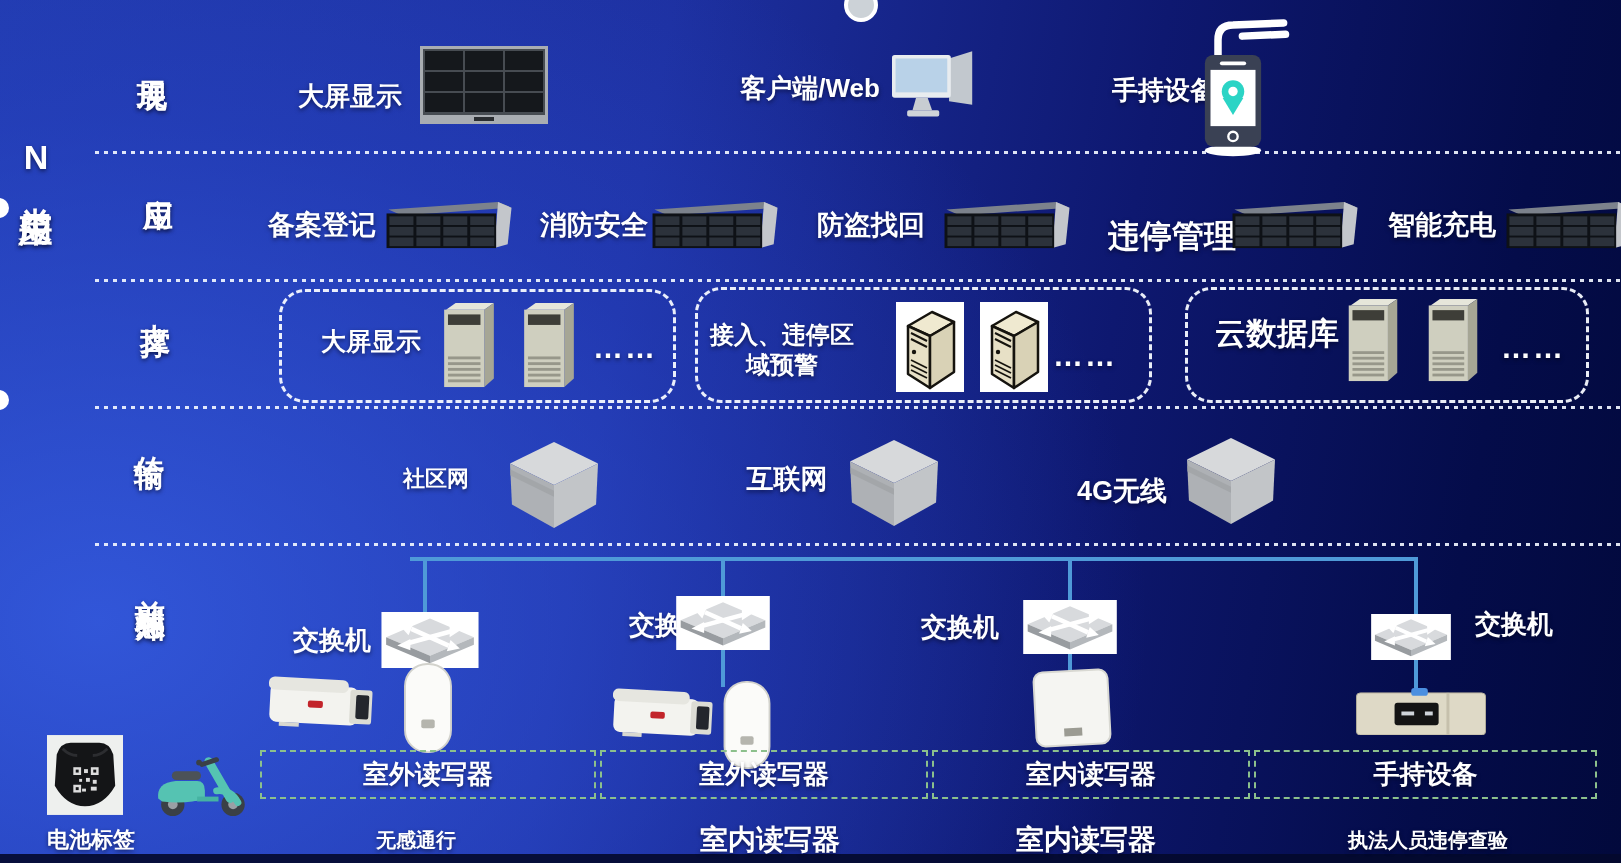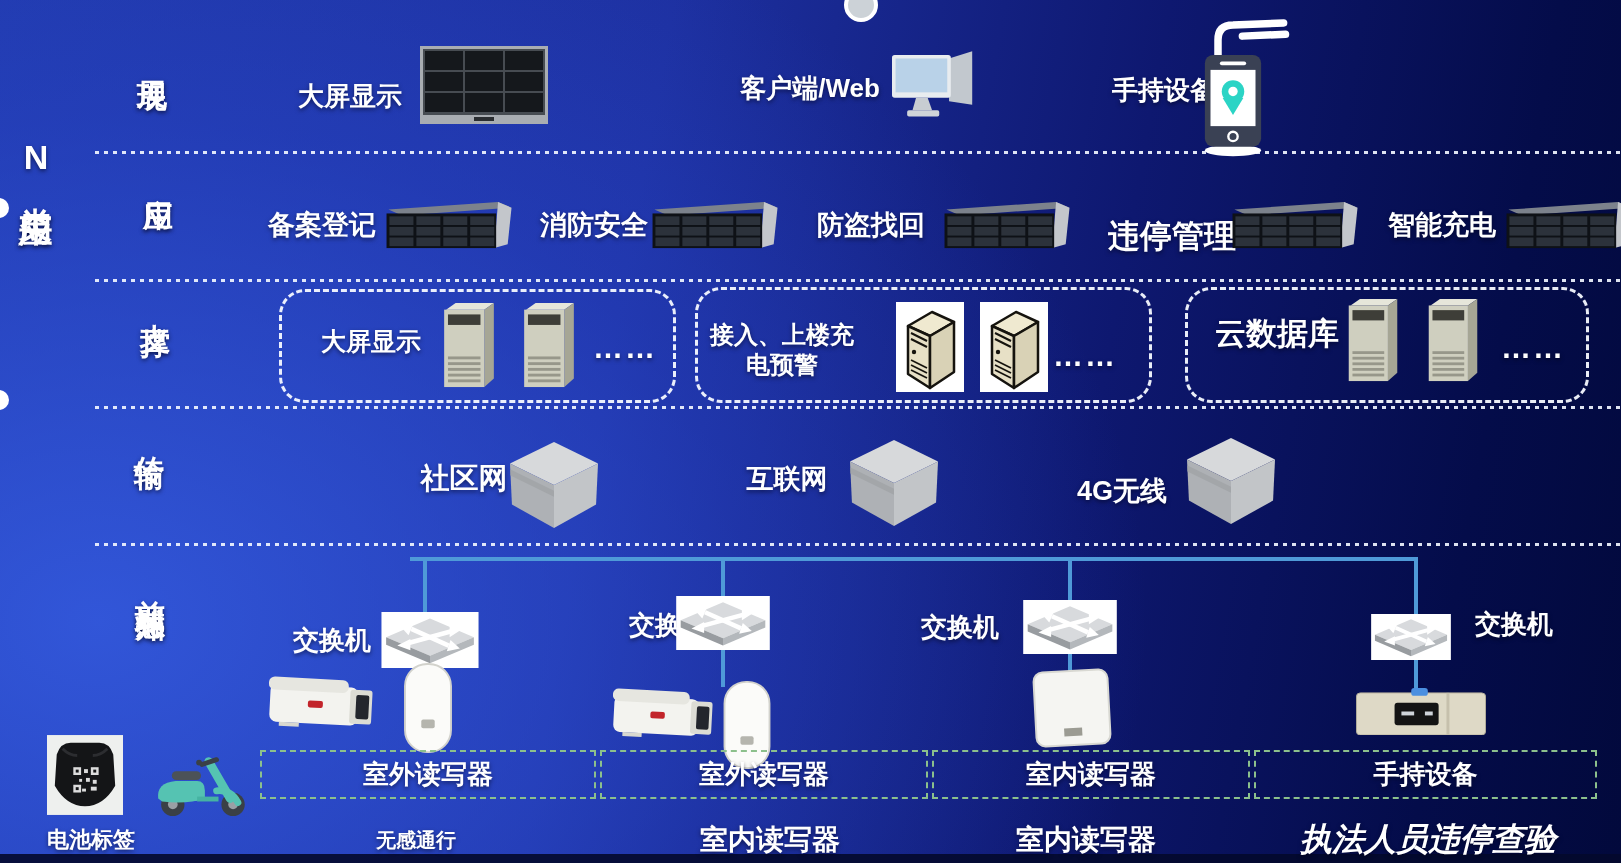--- a/index.html
+++ b/index.html
@@ -266,40 +266,40 @@
   <div class="t" style="left:371px;top:341px;font-size:25px;">大屏显示</div>
   <svg class="icon" style="left:442px;top:302px;" width="54" height="86">
       <use href="#tower"></use>
     </svg>
   <svg class="icon" style="left:522px;top:302px;" width="54" height="86">
       <use href="#tower"></use>
     </svg>
   <div class="t" style="left:625px;top:348px;font-size:30px;letter-spacing:2px;">……</div>
 
   <div class="sbox" style="left:695px;top:287px;width:451px;height:110px;"></div>
-  <div class="t" style="left:782px;top:350px;font-size:24px;line-height:30px;white-space:normal;width:152px;">接入、上楼充电预警</div>
+  <div class="t" style="left:782px;top:350px;font-size:24px;line-height:30px;white-space:normal;width:152px;">接入、违停区域预警</div>
   <svg class="icon" style="left:896px;top:302px;" width="68" height="90">
       <use href="#pc"></use>
     </svg>
   <svg class="icon" style="left:980px;top:302px;" width="68" height="90">
       <use href="#pc"></use>
     </svg>
   <div class="t" style="left:1085px;top:356px;font-size:30px;letter-spacing:2px;">……</div>
 
   <div class="sbox" style="left:1185px;top:287px;width:398px;height:110px;"></div>
   <div class="t" style="left:1277px;top:334px;font-size:31px;">云数据库</div>
   <svg class="icon" style="left:1345px;top:298px;" width="56" height="84">
       <use href="#tower"></use>
     </svg>
   <svg class="icon" style="left:1425px;top:298px;" width="56" height="84">
       <use href="#tower"></use>
     </svg>
   <div class="t" style="left:1533px;top:348px;font-size:30px;letter-spacing:2px;">……</div>
 
-  <div class="t" style="left:464px;top:479px;font-size:29px;">社区网</div>
+  <div class="t" style="left:436px;top:479px;font-size:22px;">社区网</div>
   <svg class="icon" style="left:508px;top:440px;" width="92" height="90">
       <use href="#cube"></use>
     </svg>
 
   <div class="t" style="left:787px;top:479px;font-size:27px;">互联网</div>
   <svg class="icon" style="left:848px;top:438px;" width="92" height="90">
       <use href="#cube"></use>
     </svg>
 
   <div class="t" style="left:1122px;top:491px;font-size:27px;">4G无线</div>
@@ -372,15 +372,15 @@
   <div class="gbox" style="left:932px;top:750px;width:314px;height:45px;font-family:Liberation Mono, monospace;">
     <span>室内读写器</span>
   </div>
   <div class="gbox" style="left:1254px;top:750px;width:339px;height:45px;">
     <span>手持设备</span>
   </div>
 
   <div class="t" style="left:416px;top:840px;font-size:20px;">无感通行</div>
   <div class="t" style="left:770px;top:840px;font-size:28px;">室内读写器</div>
   <div class="t" style="left:1086px;top:840px;font-size:28px;">室内读写器</div>
-  <div class="t" style="left:1428px;top:840px;font-size:32px;font-style:italic;">执法人员违停查验</div>
+  <div class="t" style="left:1428px;top:840px;font-size:20px;">执法人员违停查验</div>
 
 </div>
 
 </body></html>

